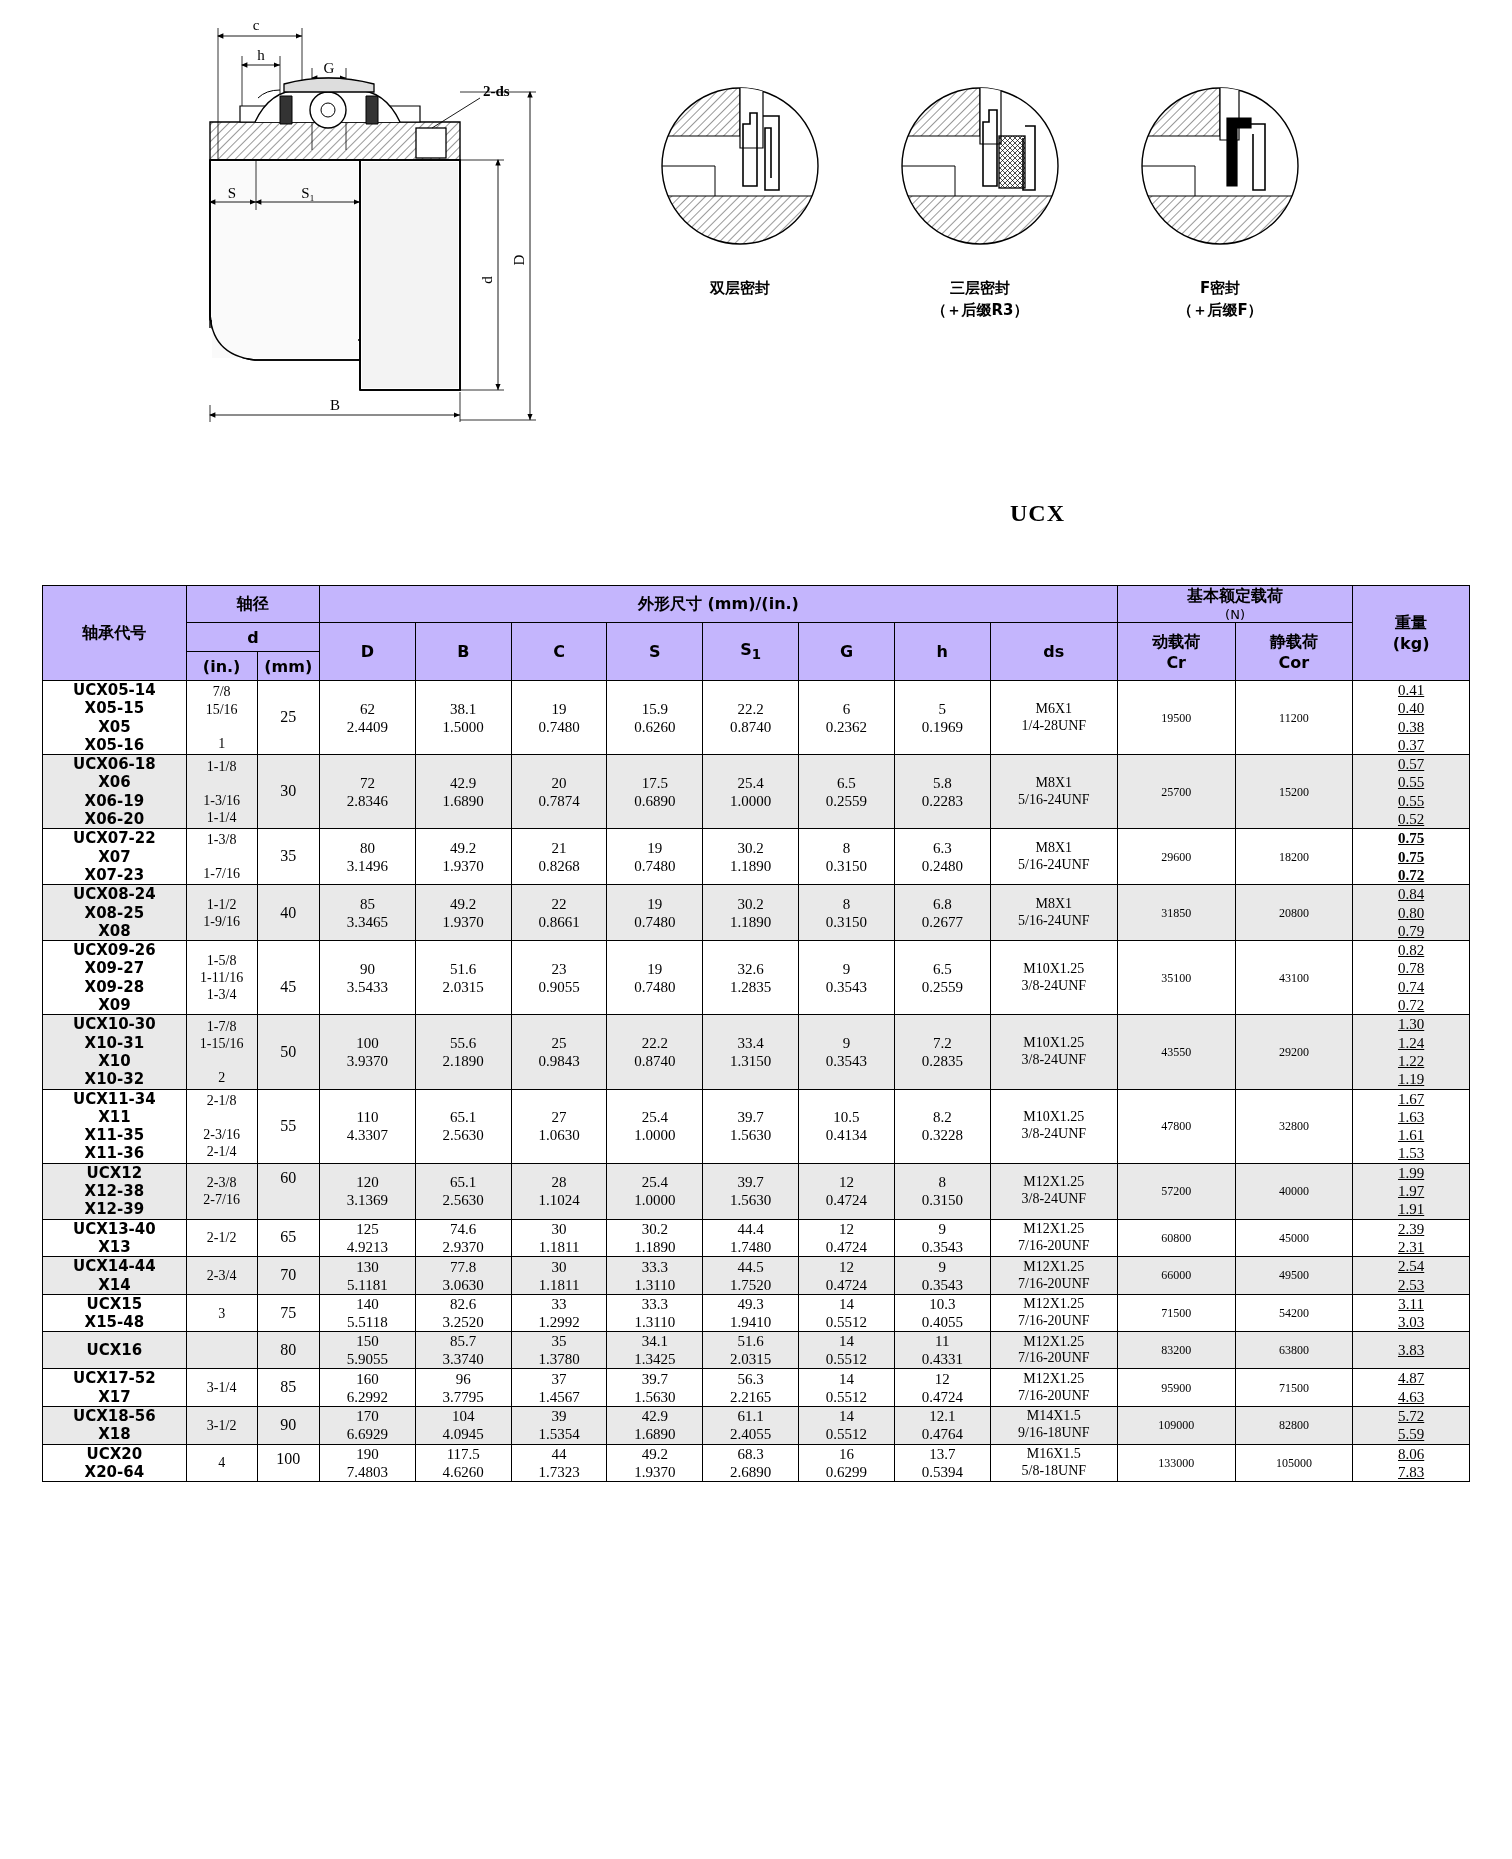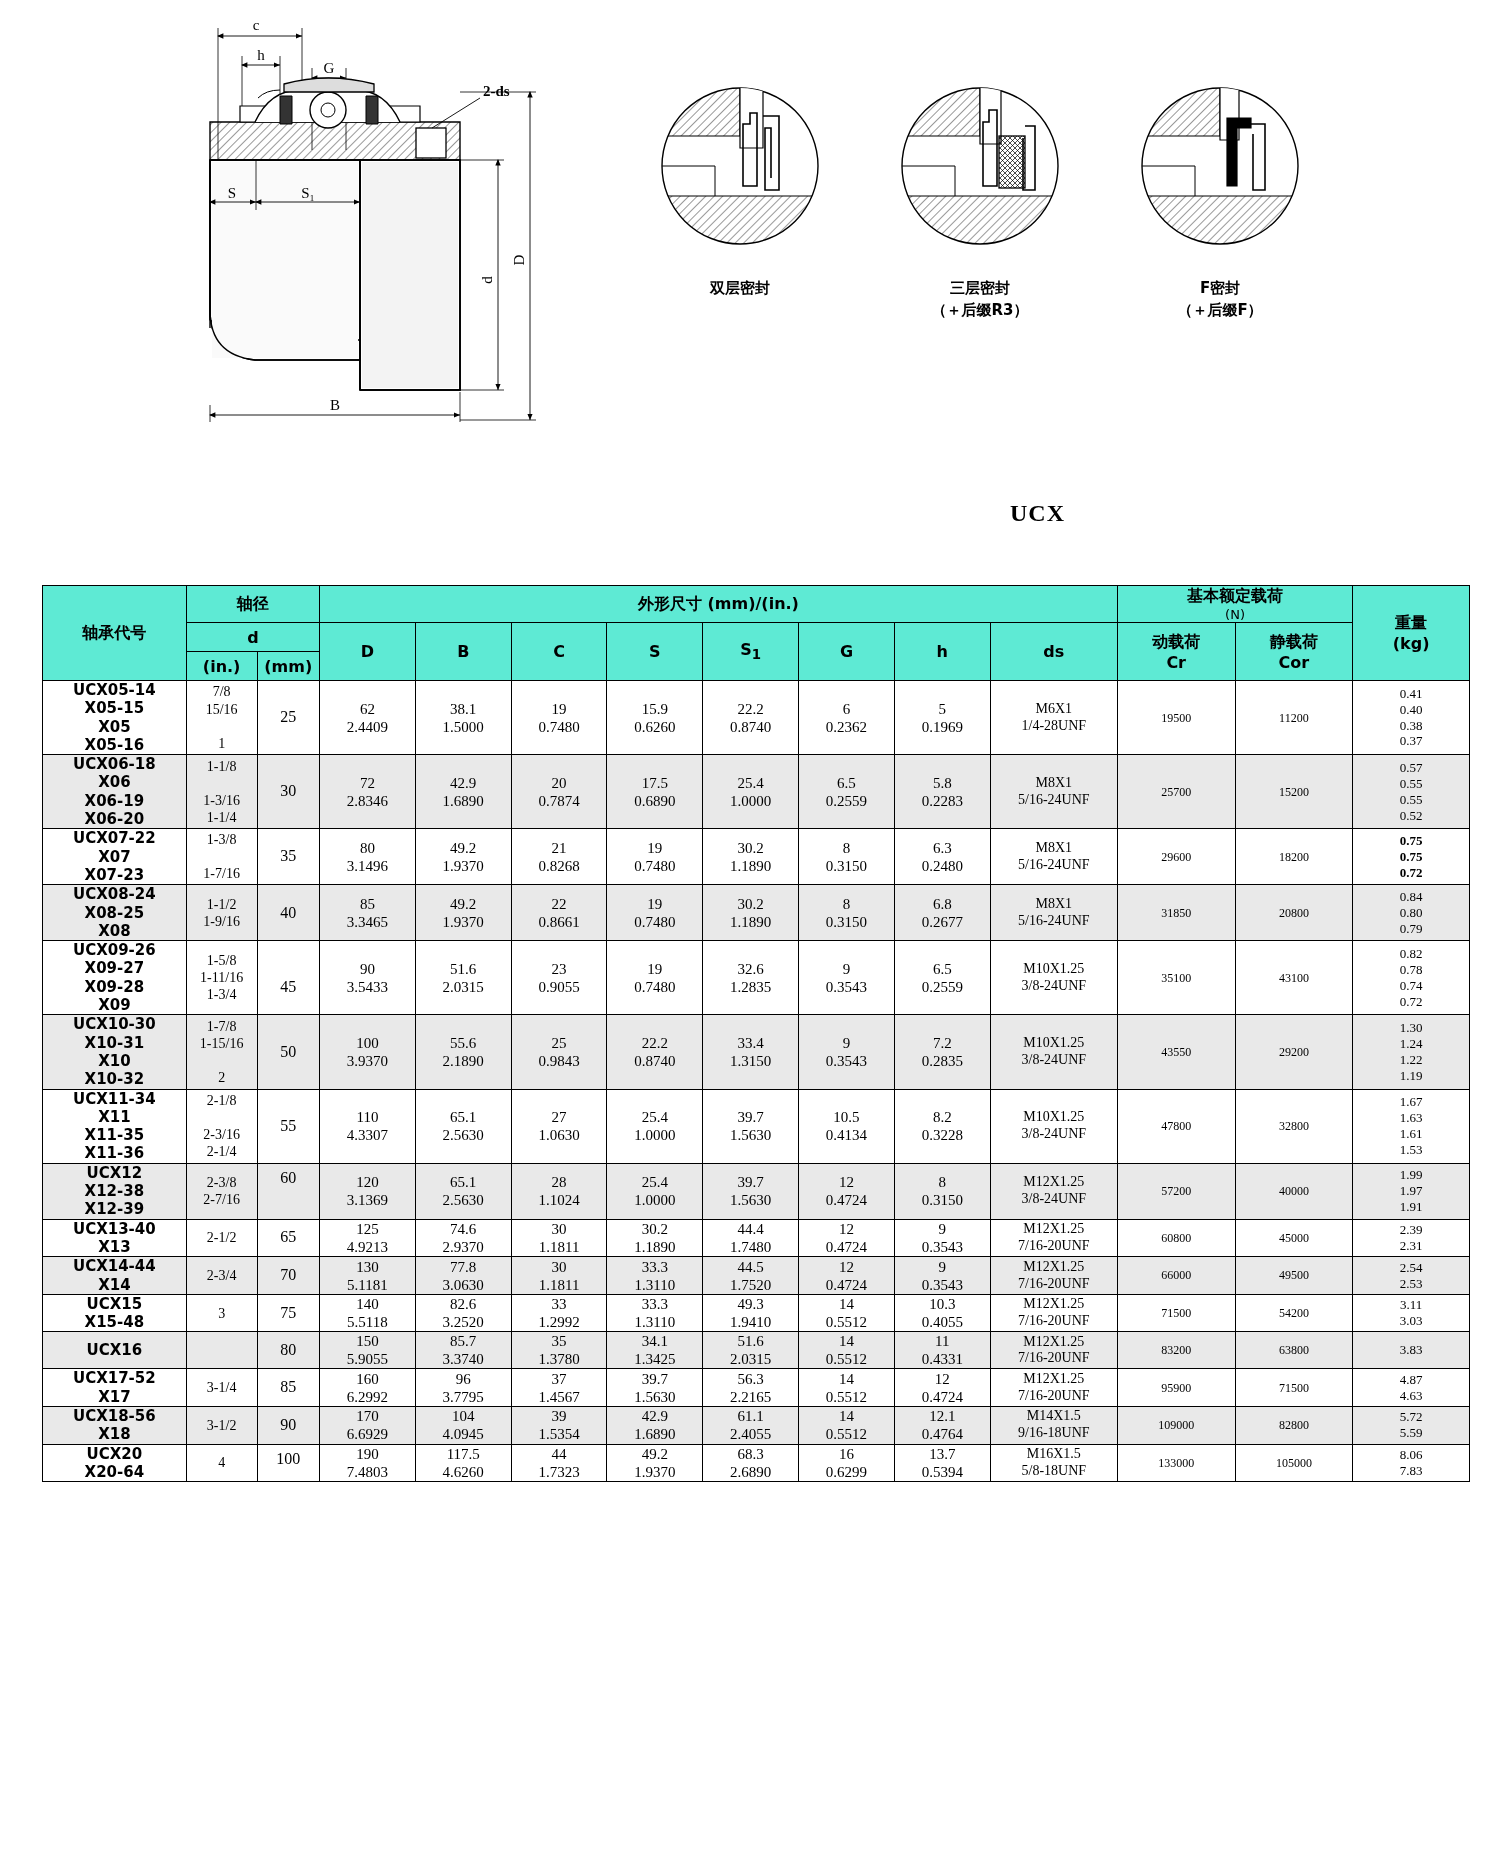--- a/index.html
+++ b/index.html
@@ -87,21 +87,21 @@
     font-family: "Liberation Serif", serif;
     table-layout: fixed;
   }
   table.spec th, table.spec td {
     border: 1px solid #000;
     text-align: center;
     vertical-align: middle;
     padding: 0;
   }
   table.spec thead th {
-    background: #5eead4;
+    background: #c4b5fd;
     font-weight: bold;
     font-family: "DejaVu Sans", sans-serif;
     font-size: 16px;
     height: 28px;
     margin-left: 13px;
   }
   thead .h-small {
     font-size: 14px;
     font-family: "Liberation Serif", serif;
     font-weight: bold;
@@ -135,23 +135,24 @@
   td.mm.bottom { vertical-align: bottom; padding-bottom: 17px; }
   td.mm.top { vertical-align: top; padding-top: 5px; }
   td.dual {
     font-size: 15px;
     line-height: 1.2;
     white-space: pre-line;
   }
   td.ds { font-size: 14px; white-space: pre-line; line-height: 1.2; }
   td.load { font-size: 12px; }
   td.weight {
-    font-size: 13px;
+    font-size: 15px;
     white-space: pre-line;
     line-height: 1.22;
+    text-decoration: underline;
   }
   td.weight.bold { font-weight: bold; }
 
   
   col.c-code  { width: 138px; }
   col.c-in    { width: 68px; }
   col.c-mm    { width: 60px; }
   col.c-dim   { width: 92px; }
   col.c-ds    { width: 122px; }
   col.c-load  { width: 113px; }

